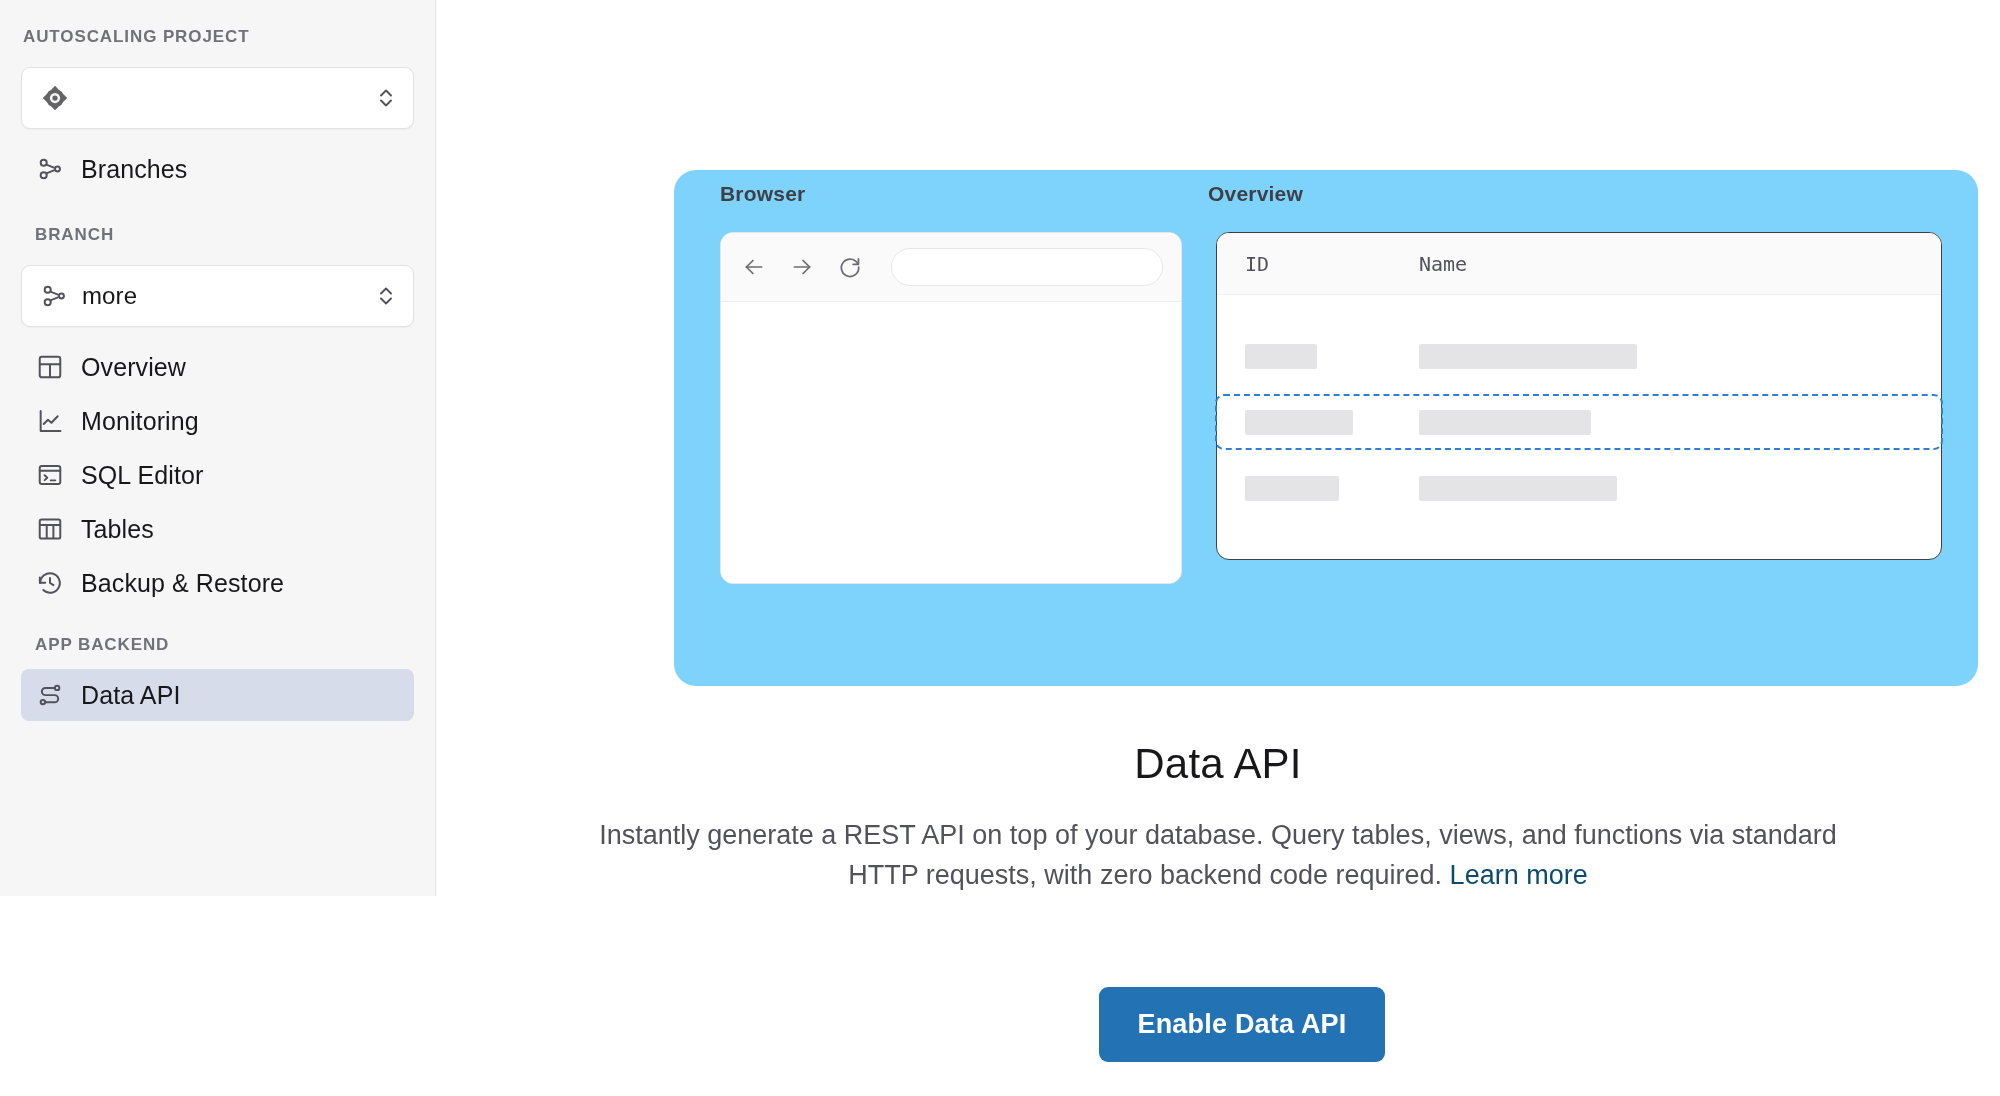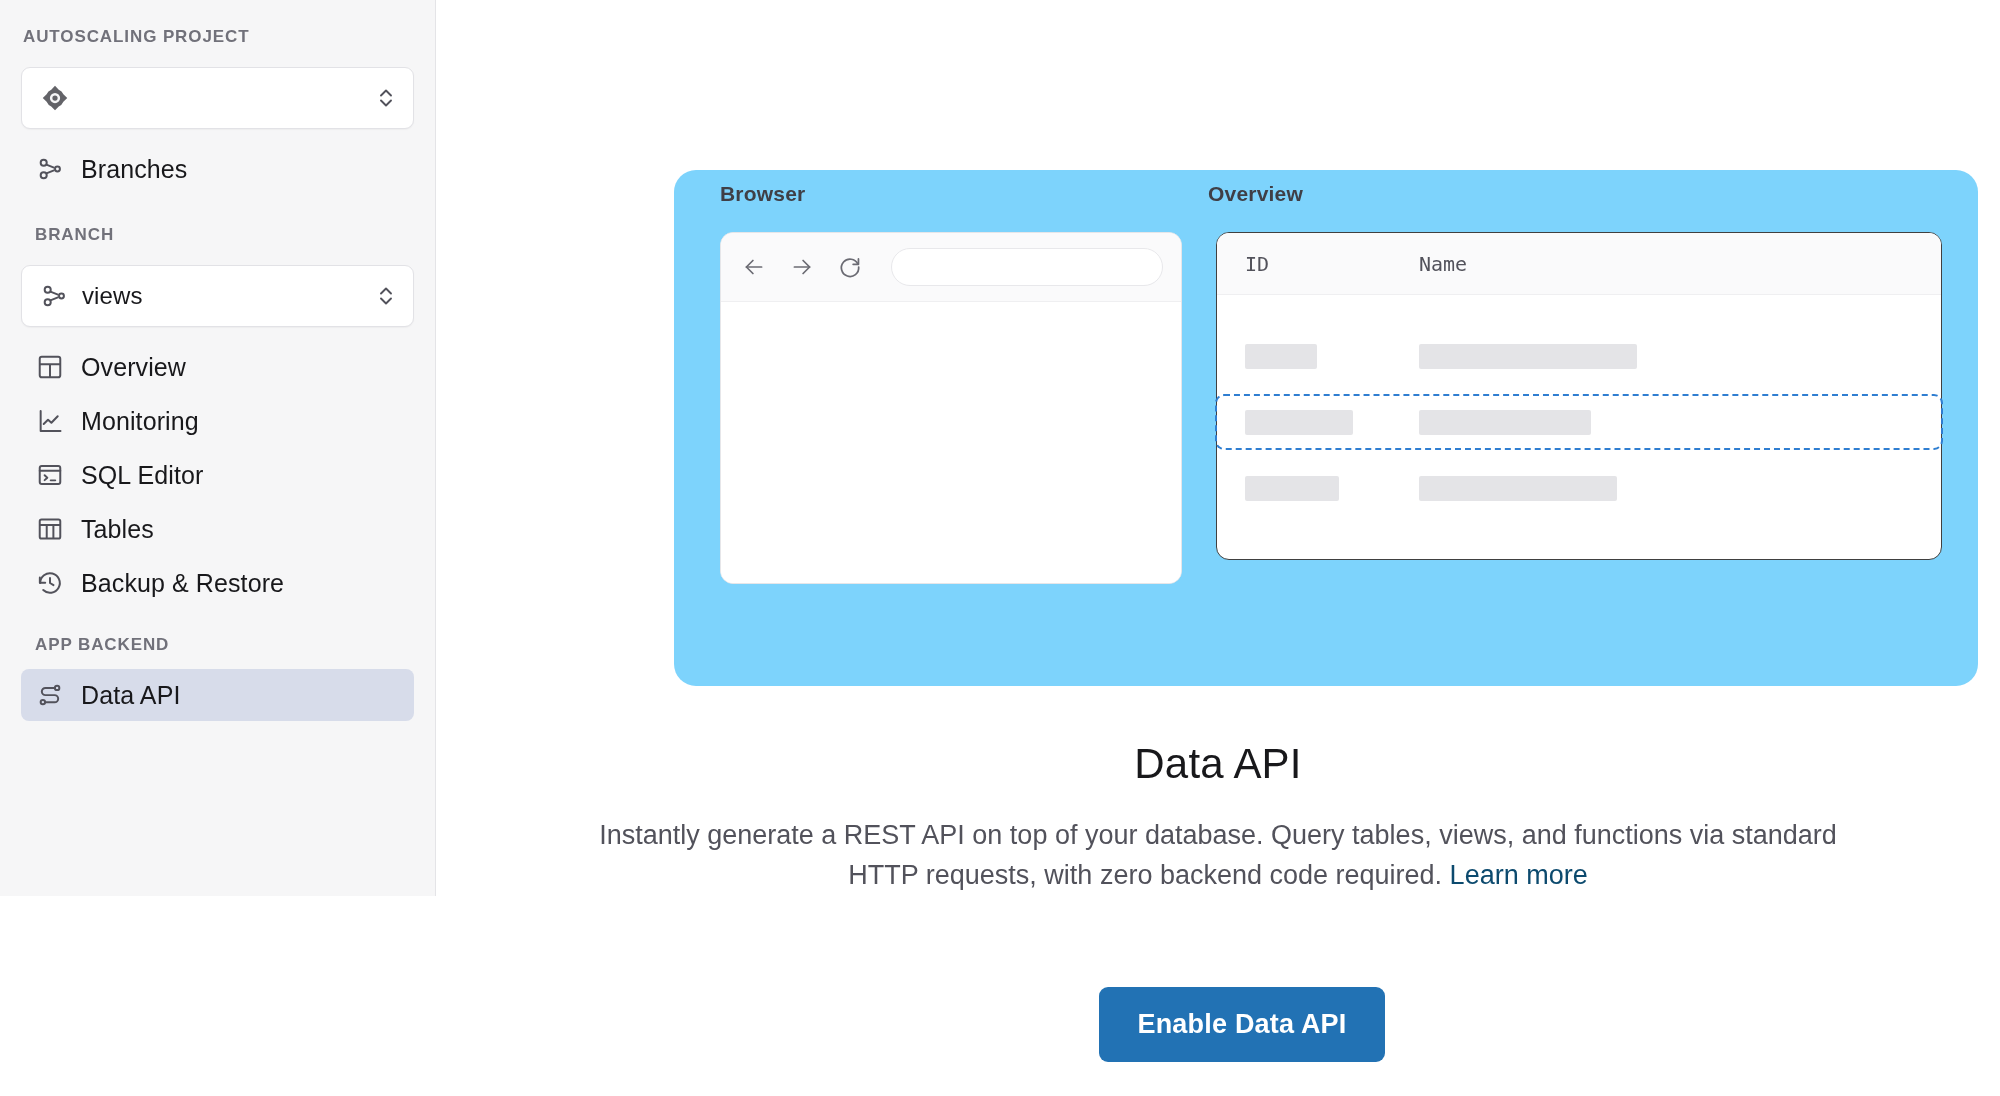--- a/index.html
+++ b/index.html
@@ -268,21 +268,21 @@
 
     <div class="selector">
       <span class="sel-icon">
         <svg width="28" height="28" viewBox="0 0 24 24" fill="none" stroke="#52525b" stroke-width="1.7">
           <circle cx="6.6" cy="6.6" r="2.6"></circle>
             <circle cx="6.6" cy="17.4" r="2.6"></circle>
             <circle cx="18.4" cy="12" r="2.1"></circle>
           <path d="M8.9 8.3 15.9 11M8.9 15.7 15.9 13"></path>
         </svg>
       </span>
-      <span class="sel-body sel-text">views</span>
+      <span class="sel-body sel-text">more</span>
       <span class="sel-caret">
         <svg width="20" height="26" viewBox="0 0 20 26" fill="none" stroke="#52525b" stroke-width="1.9" stroke-linecap="round" stroke-linejoin="round">
           <path d="M5 10.5 10 5.5l5 5"></path>
             <path d="M5 15.5 10 20.5l5-5"></path>
         </svg>
       </span>
     </div>
 
     <div class="navgroup">
 

